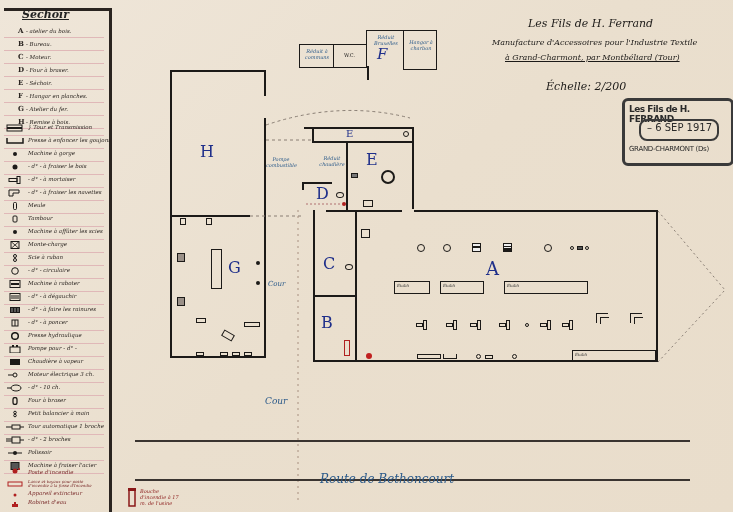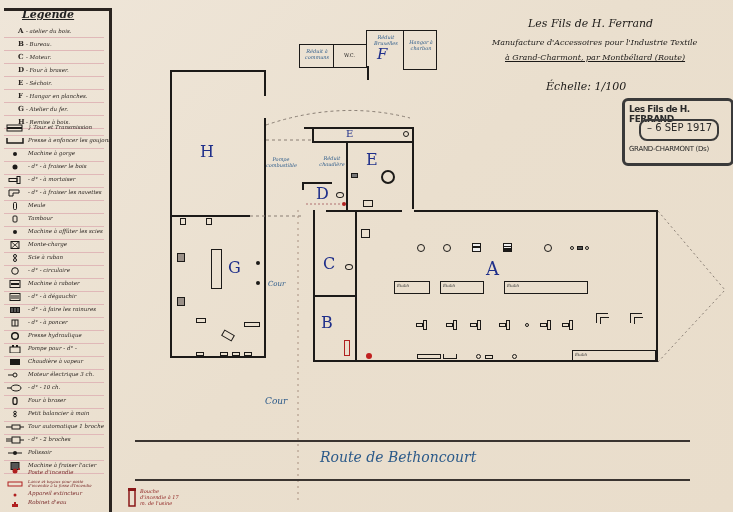--- a/index.html
+++ b/index.html
@@ -34,21 +34,21 @@
   .title{position:absolute;color:#1c1a18;font-style:italic;white-space:nowrap;}
   .road{position:absolute;height:0;border-top:2px solid #3a3430;}
 </style>
 </head>
 <body>
 
 <div class="paper"></div>
 
 <div class="legend-top"></div>
 <div class="legend"></div>
-<div class="legend-title">Légende</div>
+<div class="legend-title">Séchoir</div>
 
 <div class="lg-row letter" style="top:24px">
     <span class="txt"><span class="key">A</span><span>- atelier du bois.</span></span>
   </div>
 <div class="lg-row letter" style="top:37px">
     <span class="txt"><span class="key">B</span><span>- Bureau.</span></span>
   </div>
 <div class="lg-row letter" style="top:50px">
     <span class="txt"><span class="key">C</span><span>- Moteur.</span></span>
   </div>
@@ -274,22 +274,22 @@
   </div>
 <div class="lg-row red" style="top:498px;height:8px;border-bottom:none">
     <svg class="sym" viewBox="0 0 18 8">
       <path d="M6 7 H12 V4 H10 V2 H8 V4 H6 Z" fill="#b02020"></path>
     </svg>
     <span class="txt" style="top:1px">Robinet d'eau</span>
   </div>
 
 <div class="title" style="left:528px;top:17px;font-size:11px">Les Fils de H. Ferrand</div>
 <div class="title" style="left:492px;top:38px;font-size:8px">Manufacture d'Accessoires pour l'Industrie Textile</div>
-<div class="title" style="left:505px;top:53px;font-size:8px;text-decoration:underline">à Grand-Charmont, par Montbéliard (Route)</div>
-<div class="title" style="left:546px;top:80px;font-size:11px">Échelle: 1/100</div>
+<div class="title" style="left:505px;top:53px;font-size:8px;text-decoration:underline">à Grand-Charmont, par Montbéliard (Tour)</div>
+<div class="title" style="left:546px;top:80px;font-size:11px">Échelle: 2/200</div>
 
 <div class="stamp">
   <div class="s1">Les Fils de H. FERRAND</div>
   <div class="s2box"></div>
   <div class="s2">– 6 SEP 1917</div>
   <div class="s3">GRAND-CHARMONT (Ds)</div>
 </div>
 
 <div class="box" style="left:299px;top:44px;width:35px;height:24px">
     <span class="hand" style="left:2px;top:3px;width:30px;color:#2b5a8a">Réduit à communs</span>
@@ -403,19 +403,19 @@
   <path d="M266 125 Q 340 100 410 118" fill="none" stroke="#8a7f75" stroke-dasharray="3 3"></path>
   <path d="M266 140 L312 140" fill="none" stroke="#8a7f75" stroke-dasharray="3 3"></path>
   <path d="M250 216 L302 216" fill="none" stroke="#8a7f75" stroke-dasharray="3 3"></path>
   <path d="M658 211 L725 290 L658 362" fill="none" stroke="#8a7f75" stroke-dasharray="2 3"></path>
   <path d="M306 204 L342 204" fill="none" stroke="#b07070" stroke-dasharray="2 2"></path>
   <path d="M298 210 L298 500" fill="none" stroke="#a89080" stroke-dasharray="2 4"></path>
 </svg>
 
 <div class="road" style="left:135px;top:440px;width:555px"></div>
 <div class="road" style="left:135px;top:479px;width:555px"></div>
-<div class="hand" style="left:320px;top:454px;font-size:14px;color:#2b5a8a">Route de Bethoncourt</div>
+<div class="hand" style="left:320px;top:476px;font-size:12px;color:#2b5a8a">Route de Bethoncourt</div>
 
 <svg style="position:absolute;left:127px;top:486px;width:10px;height:22px" viewBox="0 0 10 22">
     <rect x="2" y="4" width="6" height="16" fill="none" stroke="#8a1818" stroke-width="1.5"></rect>
     <rect x="1" y="2" width="8" height="3" fill="#8a1818"></rect>
   </svg>
 <div class="hand" style="left:140px;top:488px;width:40px;text-align:left;color:#8a1818;font-size:5px">Bouche d'incendie à 17 m. de l'usine</div>
 
 </body></html>

